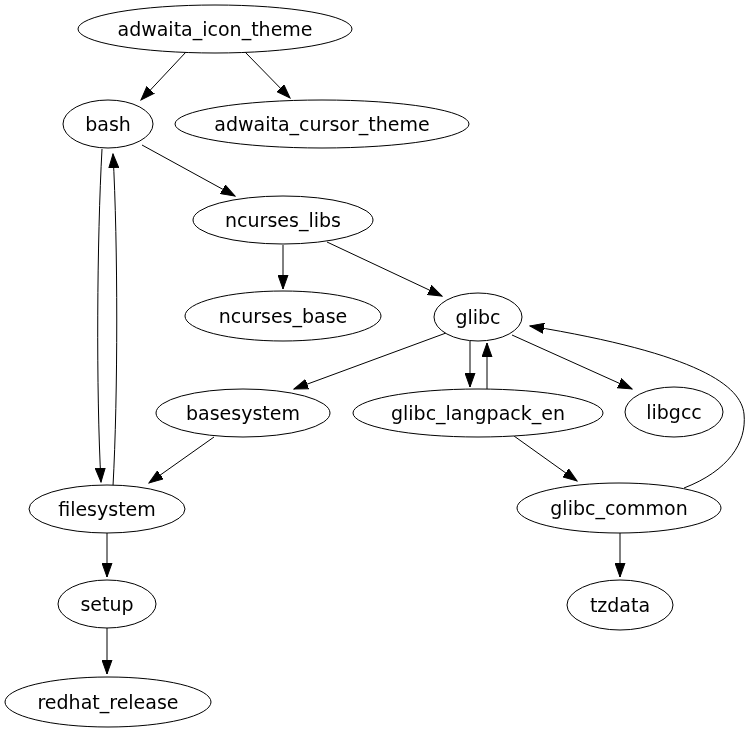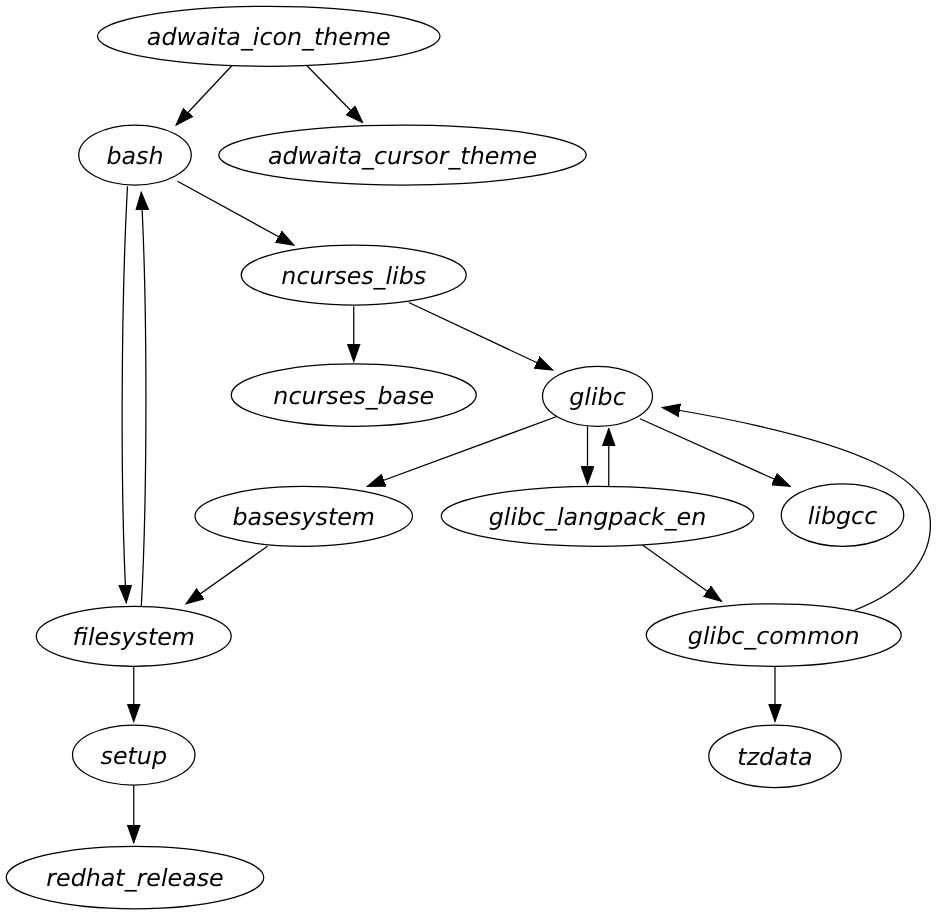--- a/index.html
+++ b/index.html
@@ -6,21 +6,20 @@
     margin: 0;
     padding: 0;
     background: #ffffff;
   }
   .canvas {
     position: relative;
     width: 751px;
     height: 731px;
     background: #ffffff;
     overflow: hidden;
-    font-style: italic;
   }
   svg text {
     font-family: "DejaVu Sans", "Liberation Sans", sans-serif;
     font-size: 19px;
     fill: #000000;
     text-anchor: middle;
   }
   svg ellipse {
     fill: #ffffff;
     stroke: #000000;

